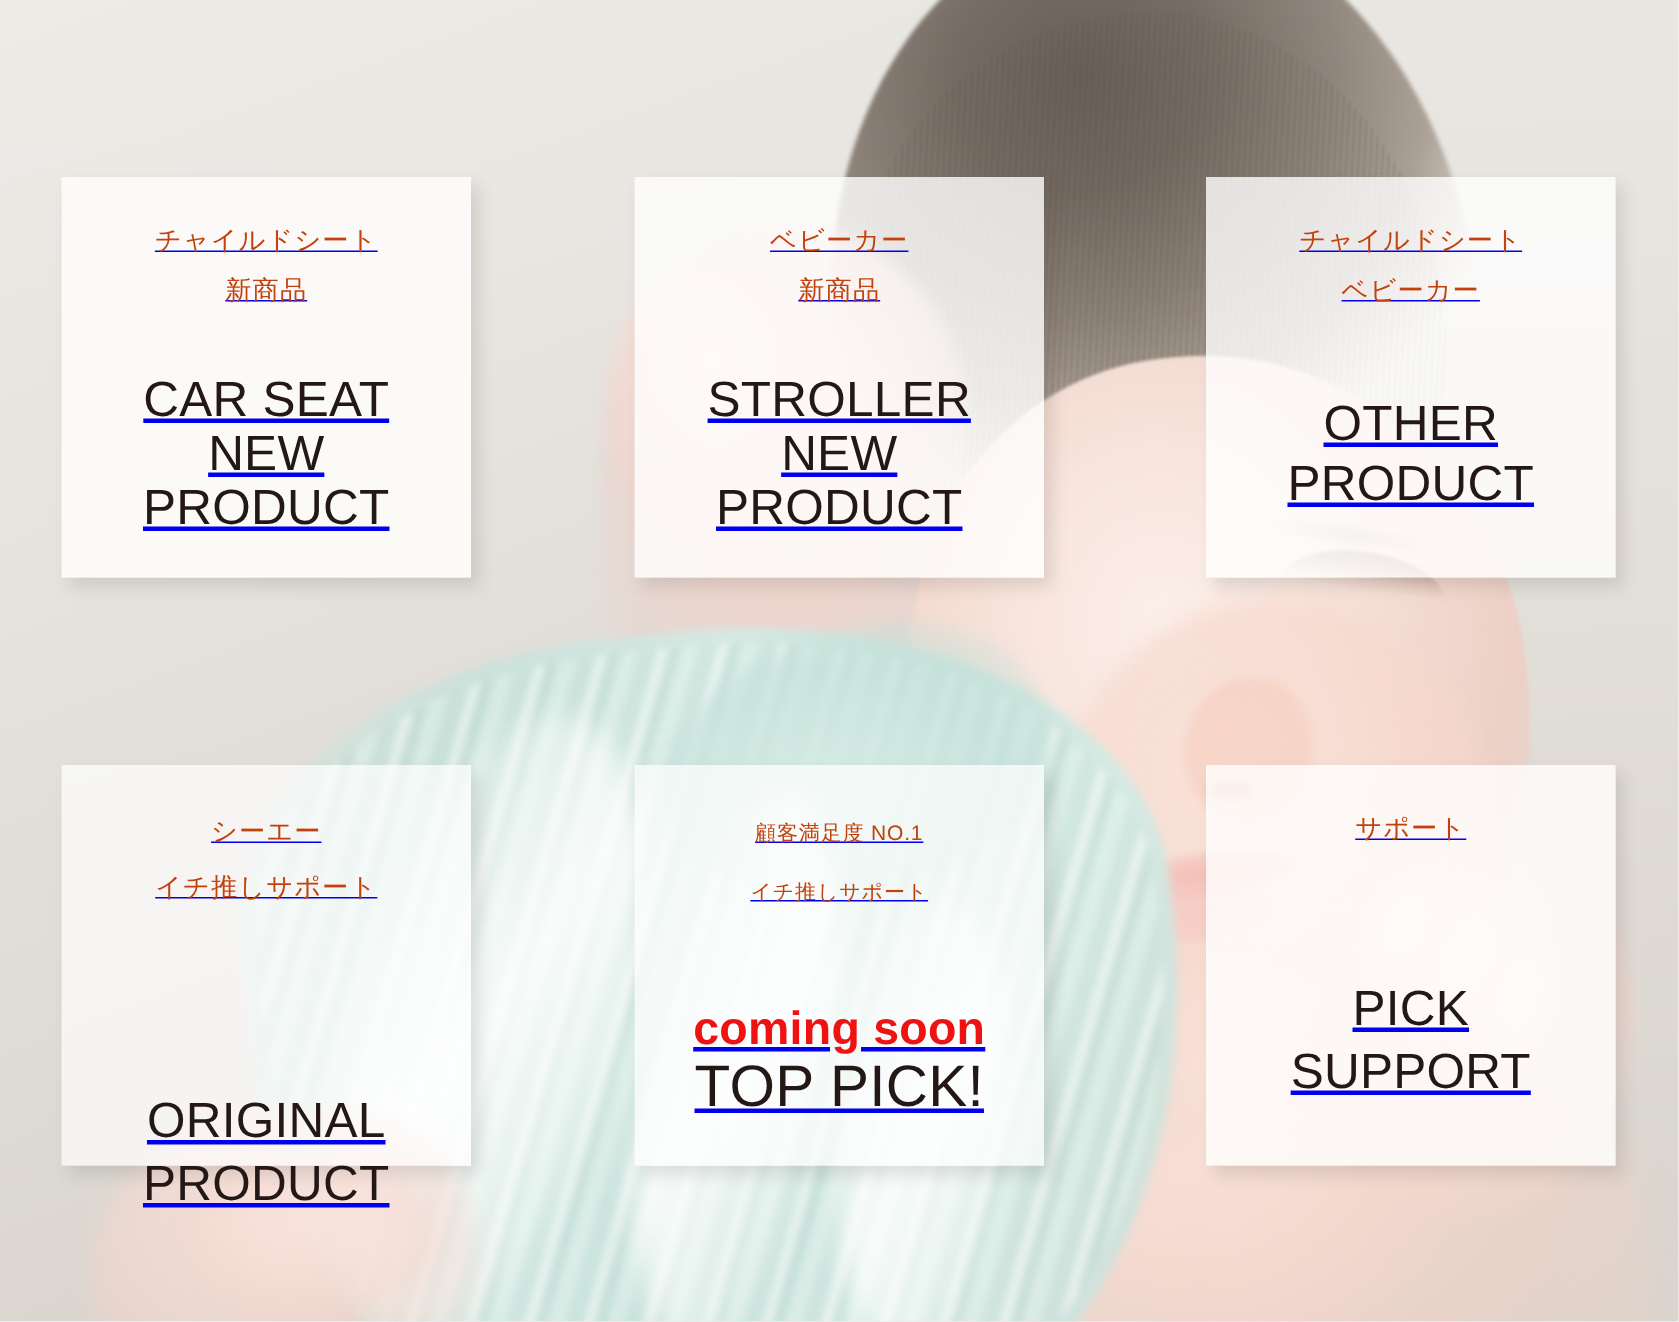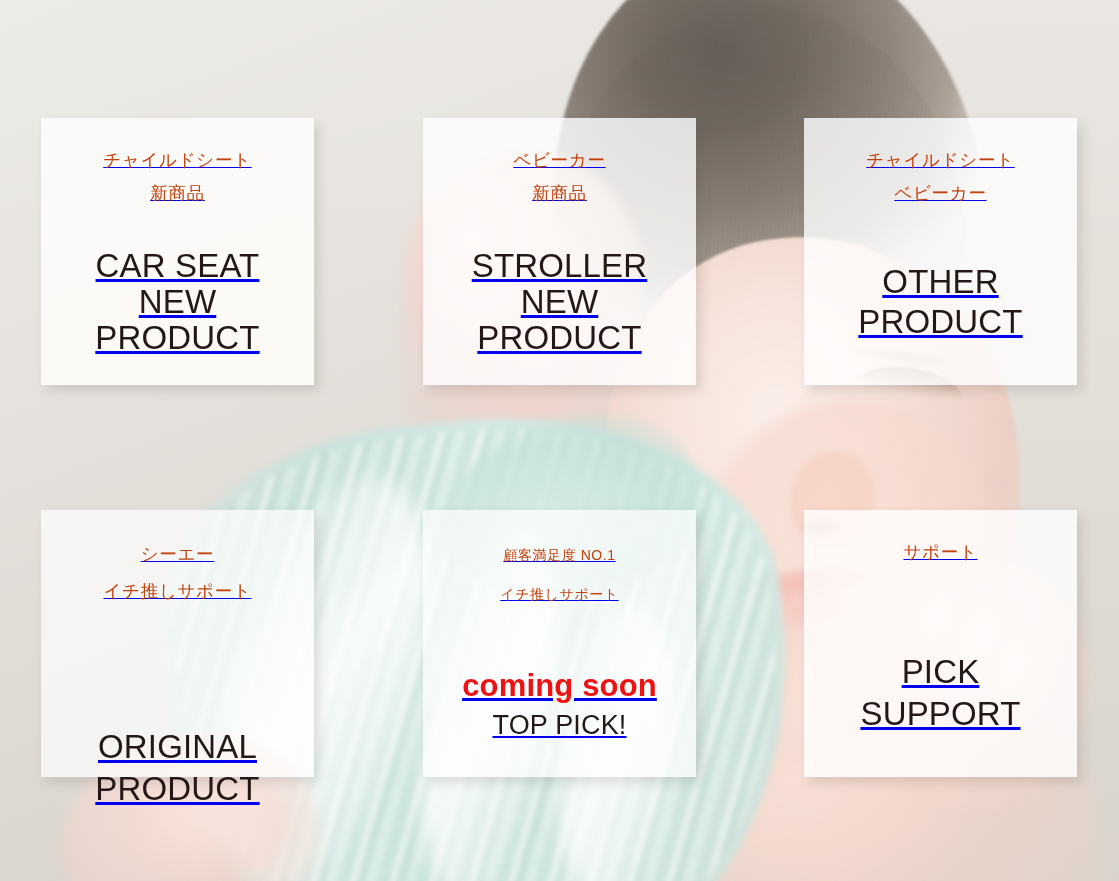--- a/index.html
+++ b/index.html
@@ -339,21 +339,21 @@
 
   .en-accent {
     color: #ee1212;
     font-weight: 700;
     font-size: 31px;
     display: block;
     line-height: 40px;
   }
   .en-main-small {
     display: block;
-    font-size: 27px;
+    font-size: 39px;
     line-height: 38px;
   }
   .card.row2.pick .card-en { margin-top: 52px; }
   .card.row2.pick .card-jp { line-height: 39px; font-size: 14px; }
 
   .card.row2.support .card-jp { line-height: 33px; }
   .card.row2.support .card-en { margin-top: 82px; line-height: 42px; }
   .card.row2.original .card-en { line-height: 42px; margin-top: 68px; }
   .card.row1.other .card-en { line-height: 40px; margin-top: 52px; }
 </style>

